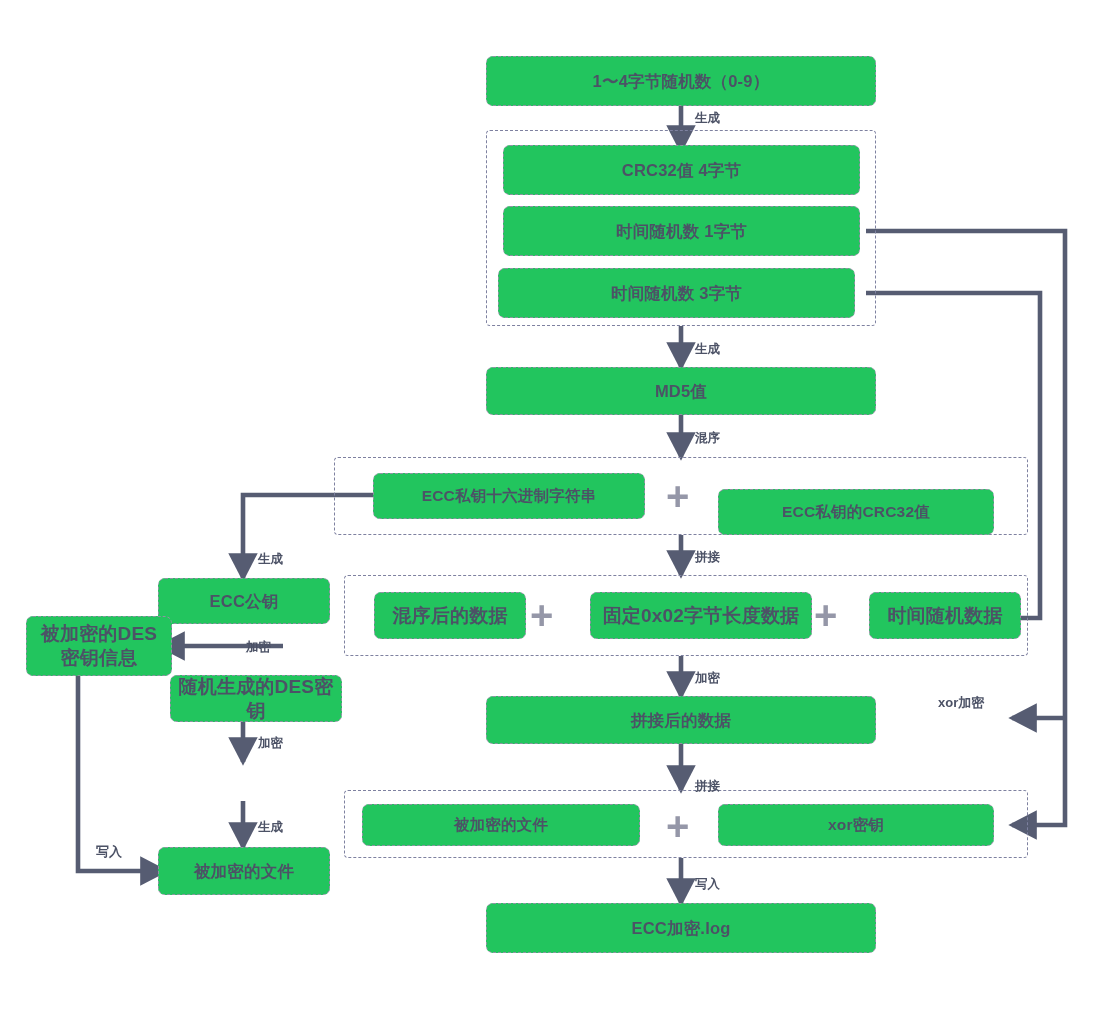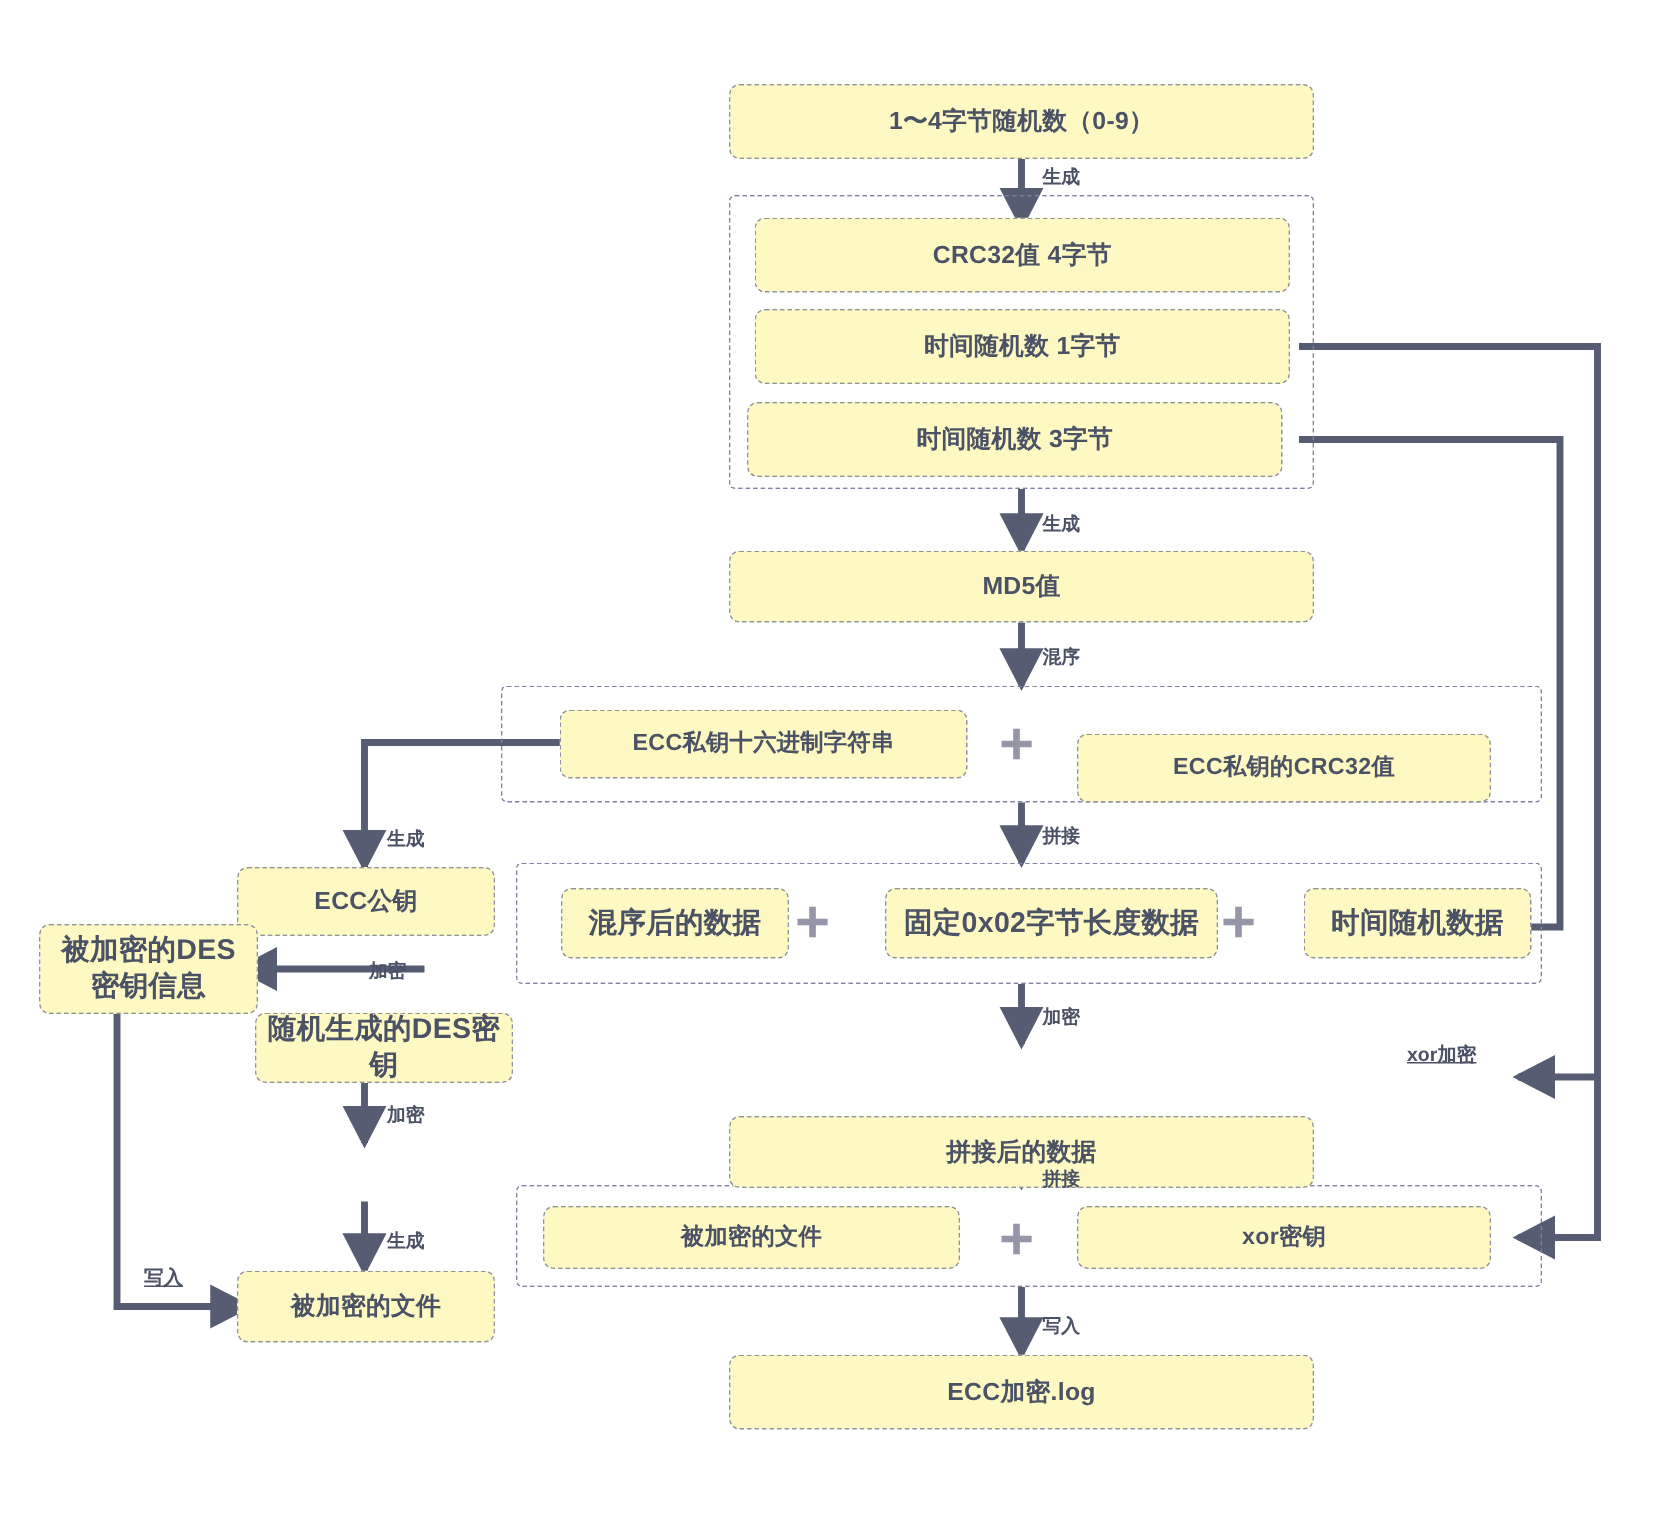--- a/index.html
+++ b/index.html
@@ -24,21 +24,21 @@
     width: 1107px;
     height: 1022px;
     pointer-events: none;
   }
   
   .node {
     position: absolute;
     box-sizing: border-box;
     border: 1.6px dashed #8f92a3;
     border-radius: 7px;
-    background: #fef9c3;
+    background: #22c55e;
     color: #4c5266;
     display: flex;
     align-items: center;
     justify-content: center;
     text-align: center;
     font-size: 16.5px;
     font-weight: 700;
     letter-spacing: 0.2px;
     line-height: 1.25;
     z-index: 3;
@@ -67,21 +67,21 @@
   
   .elabel {
     position: absolute;
     color: #4c5266;
     font-size: 12.5px;
     font-weight: 700;
     white-space: nowrap;
     z-index: 5;
     text-align: right;
   }
-  .elabel.lat { font-size: 13px; text-decoration: underline; }
+  .elabel.lat { font-size: 13px; }
 </style>
 </head>
 <body>
 
 <div id="canvas">
 
   <svg id="wires" viewBox="0 0 1107 1022" xmlns="http://www.w3.org/2000/svg">
     <defs>
       <marker id="ah" markerWidth="7" markerHeight="7" refX="5.4" refY="3.2" orient="auto" markerUnits="strokeWidth">
         <path d="M0,0 L6.2,3.2 L0,6.4 z" fill="#565c72"></path>
@@ -166,21 +166,21 @@
   <div class="group" style="left:344px; top:575px; width:684px; height:81px;"></div>
 
   <div class="node tiny" style="left:362px; top:592px; width:152px; height:47px;">混序后的数据</div>
   <div class="plus" style="left:530px; top:595px;">+</div>
   <div class="node tiny" style="left:578px; top:592px; width:222px; height:47px;">固定0x02字节长度数据</div>
   <div class="plus" style="left:814px; top:595px;">+</div>
   <div class="node tiny" style="left:857px; top:592px; width:152px; height:47px;">时间随机数据</div>
 
   <div class="elabel" style="left:695px; top:670px;">加密</div>
 
-  <div class="node" style="left:486px; top:696px; width:390px; height:48px;margin-top:48px;">拼接后的数据</div>
+  <div class="node" style="left:486px; top:696px; width:390px; height:48px;">拼接后的数据</div>
 
   <div class="elabel lat" style="left:938px; top:694px;">xor加密</div>
 
   <div class="elabel" style="left:695px; top:778px;">拼接</div>
 
   <div class="group" style="left:344px; top:790px; width:684px; height:68px;"></div>
 
   <div class="node small" style="left:362px; top:804px; width:278px; height:42px;">被加密的文件</div>
   <div class="plus" style="left:666px; top:806px;">+</div>
   <div class="node small" style="left:718px; top:804px; width:276px; height:42px;">xor密钥</div>

